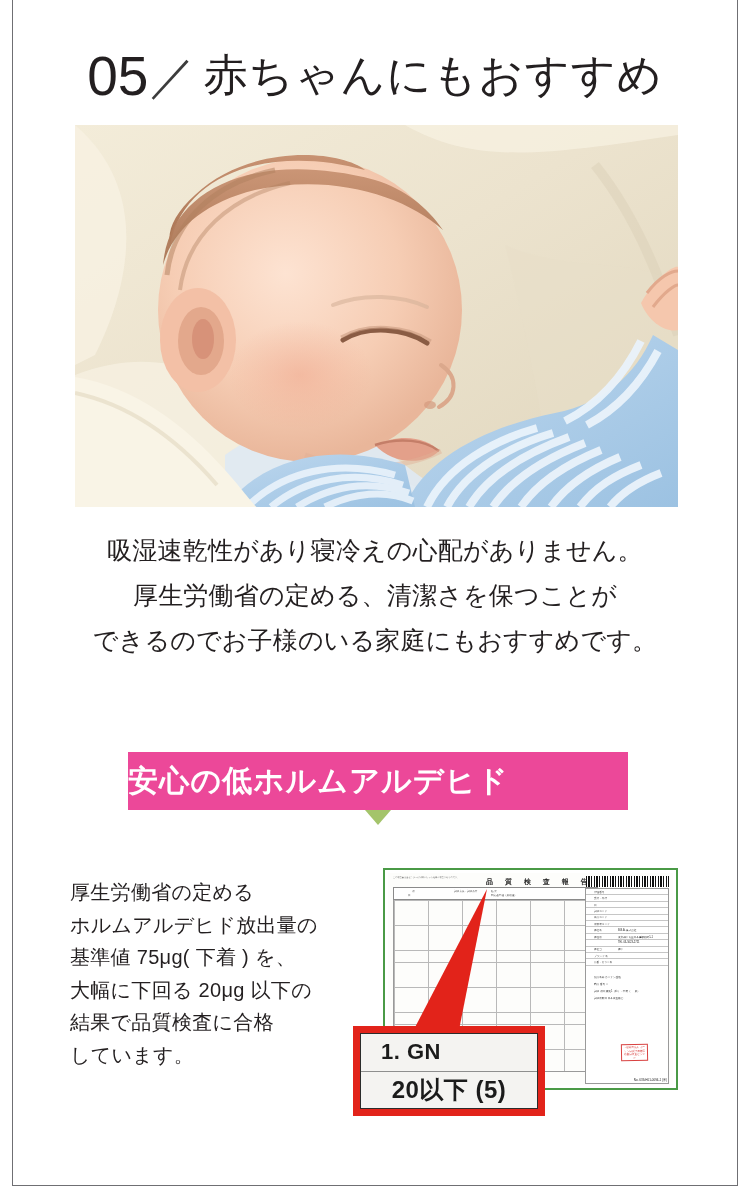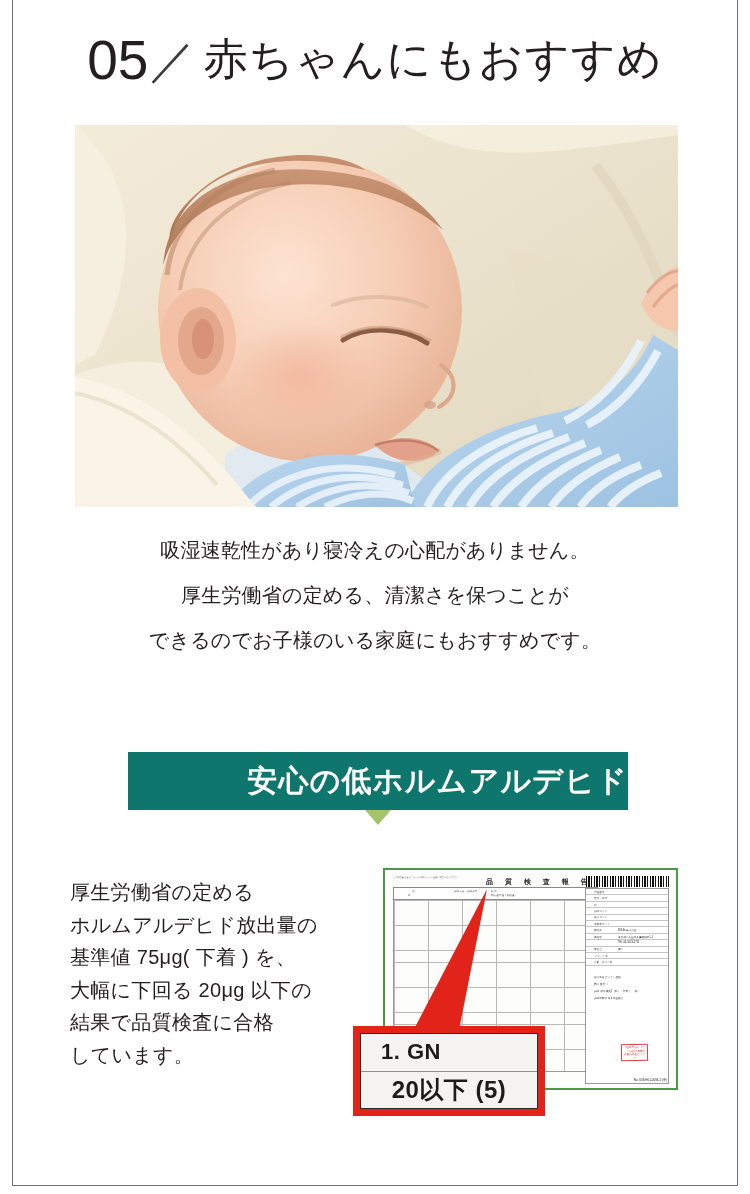--- a/index.html
+++ b/index.html
@@ -30,21 +30,21 @@
     border: 1px solid #6f6f73;
     border-top: none;
     box-sizing: border-box;
     pointer-events: none;
   }
 
   
   .heading {
     position: absolute;
     left: 0;
-    top: 28px;
+    top: 44px;
     width: 750px;
     text-align: center;
     white-space: nowrap;
   }
   .heading .num {
     font-size: 55px;
     font-weight: 300;
     letter-spacing: 0px;
     vertical-align: -2px;
   }
@@ -76,42 +76,42 @@
 
   
   .body-copy {
     position: absolute;
     left: 0;
     top: 528px;
     width: 750px;
     text-align: center;
   }
   .body-copy .line {
-    font-size: 20px;
+    font-size: 25px;
     line-height: 45px;
     letter-spacing: 0.2px;
     color: #231f20;
     white-space: nowrap;
   }
 
   
   .banner-wrap {
     position: absolute;
     left: 128px;
     top: 752px;
     width: 500px;
     height: 58px;
   }
   .banner {
     position: absolute;
     inset: 0;
-    background: #0f766e;
+    background: #ec4899;
     display: flex;
     align-items: center;
-    justify-content: flex-end;
+    justify-content: flex-start;
   }
   .banner-label {
     color: #ffffff;
     font-size: 30px;
     font-weight: 600;
     letter-spacing: 1.2px;
     white-space: nowrap;
   }
   .banner-notch {
     position: absolute;

